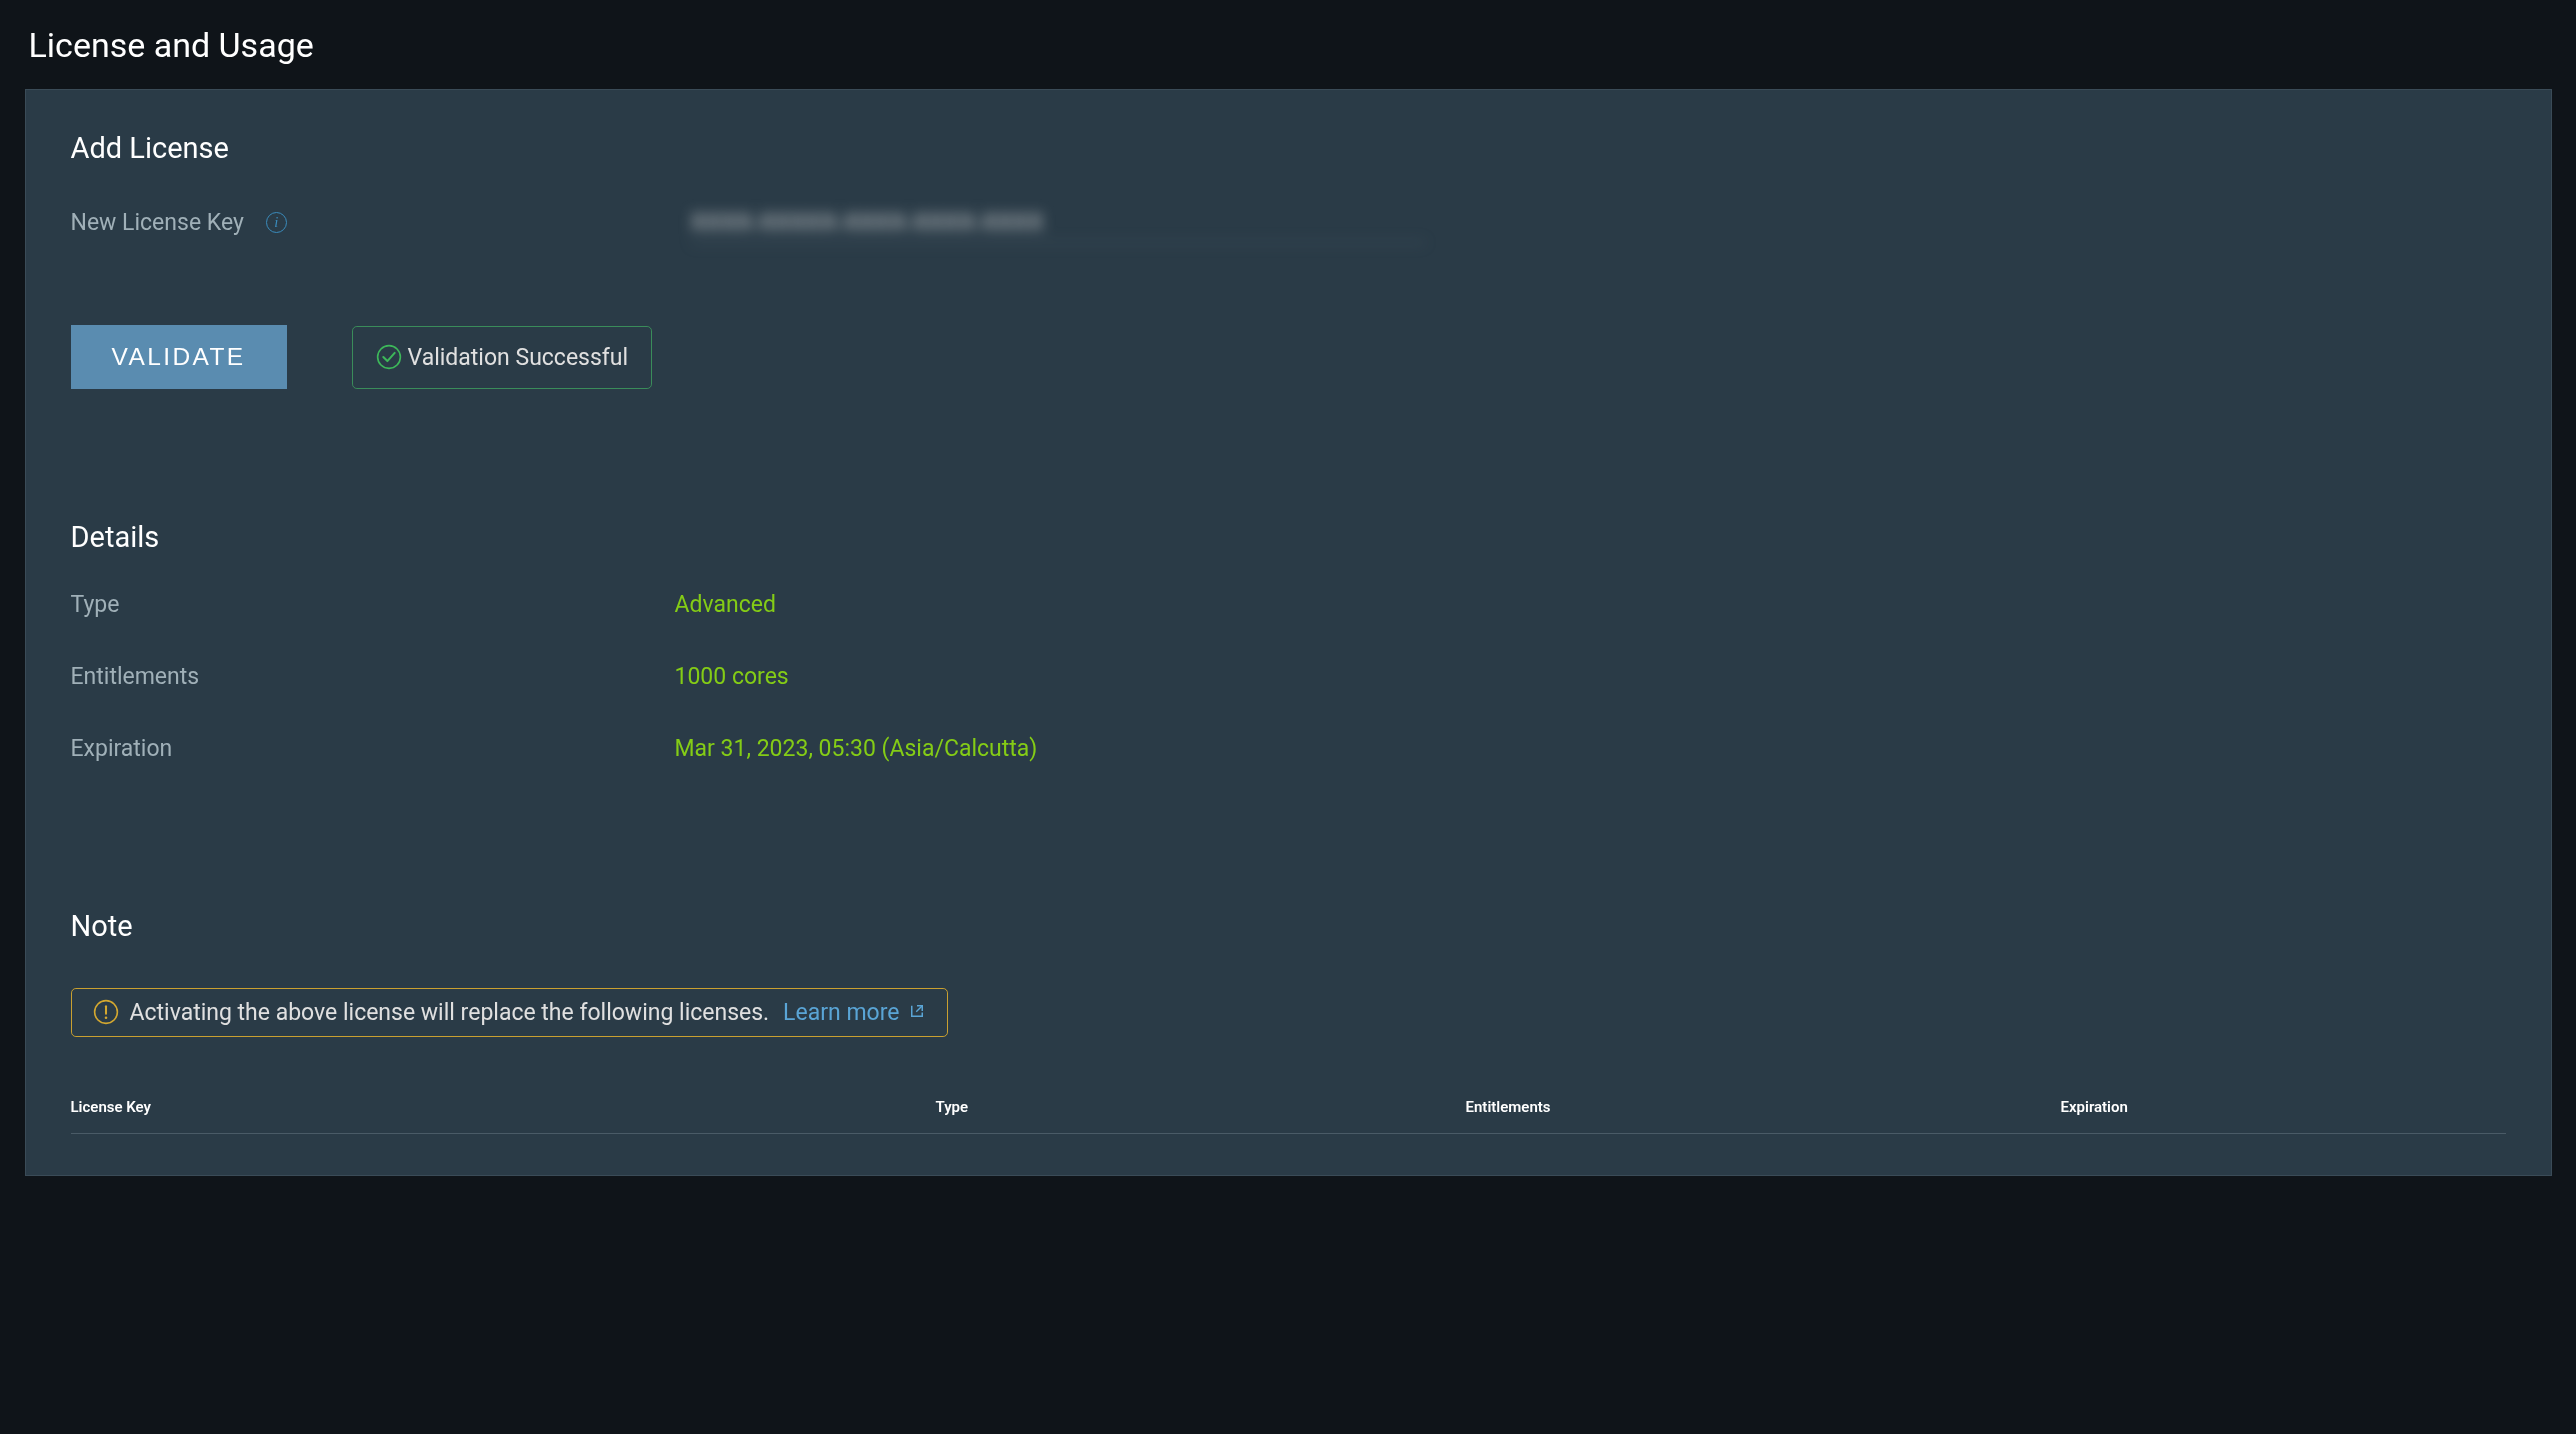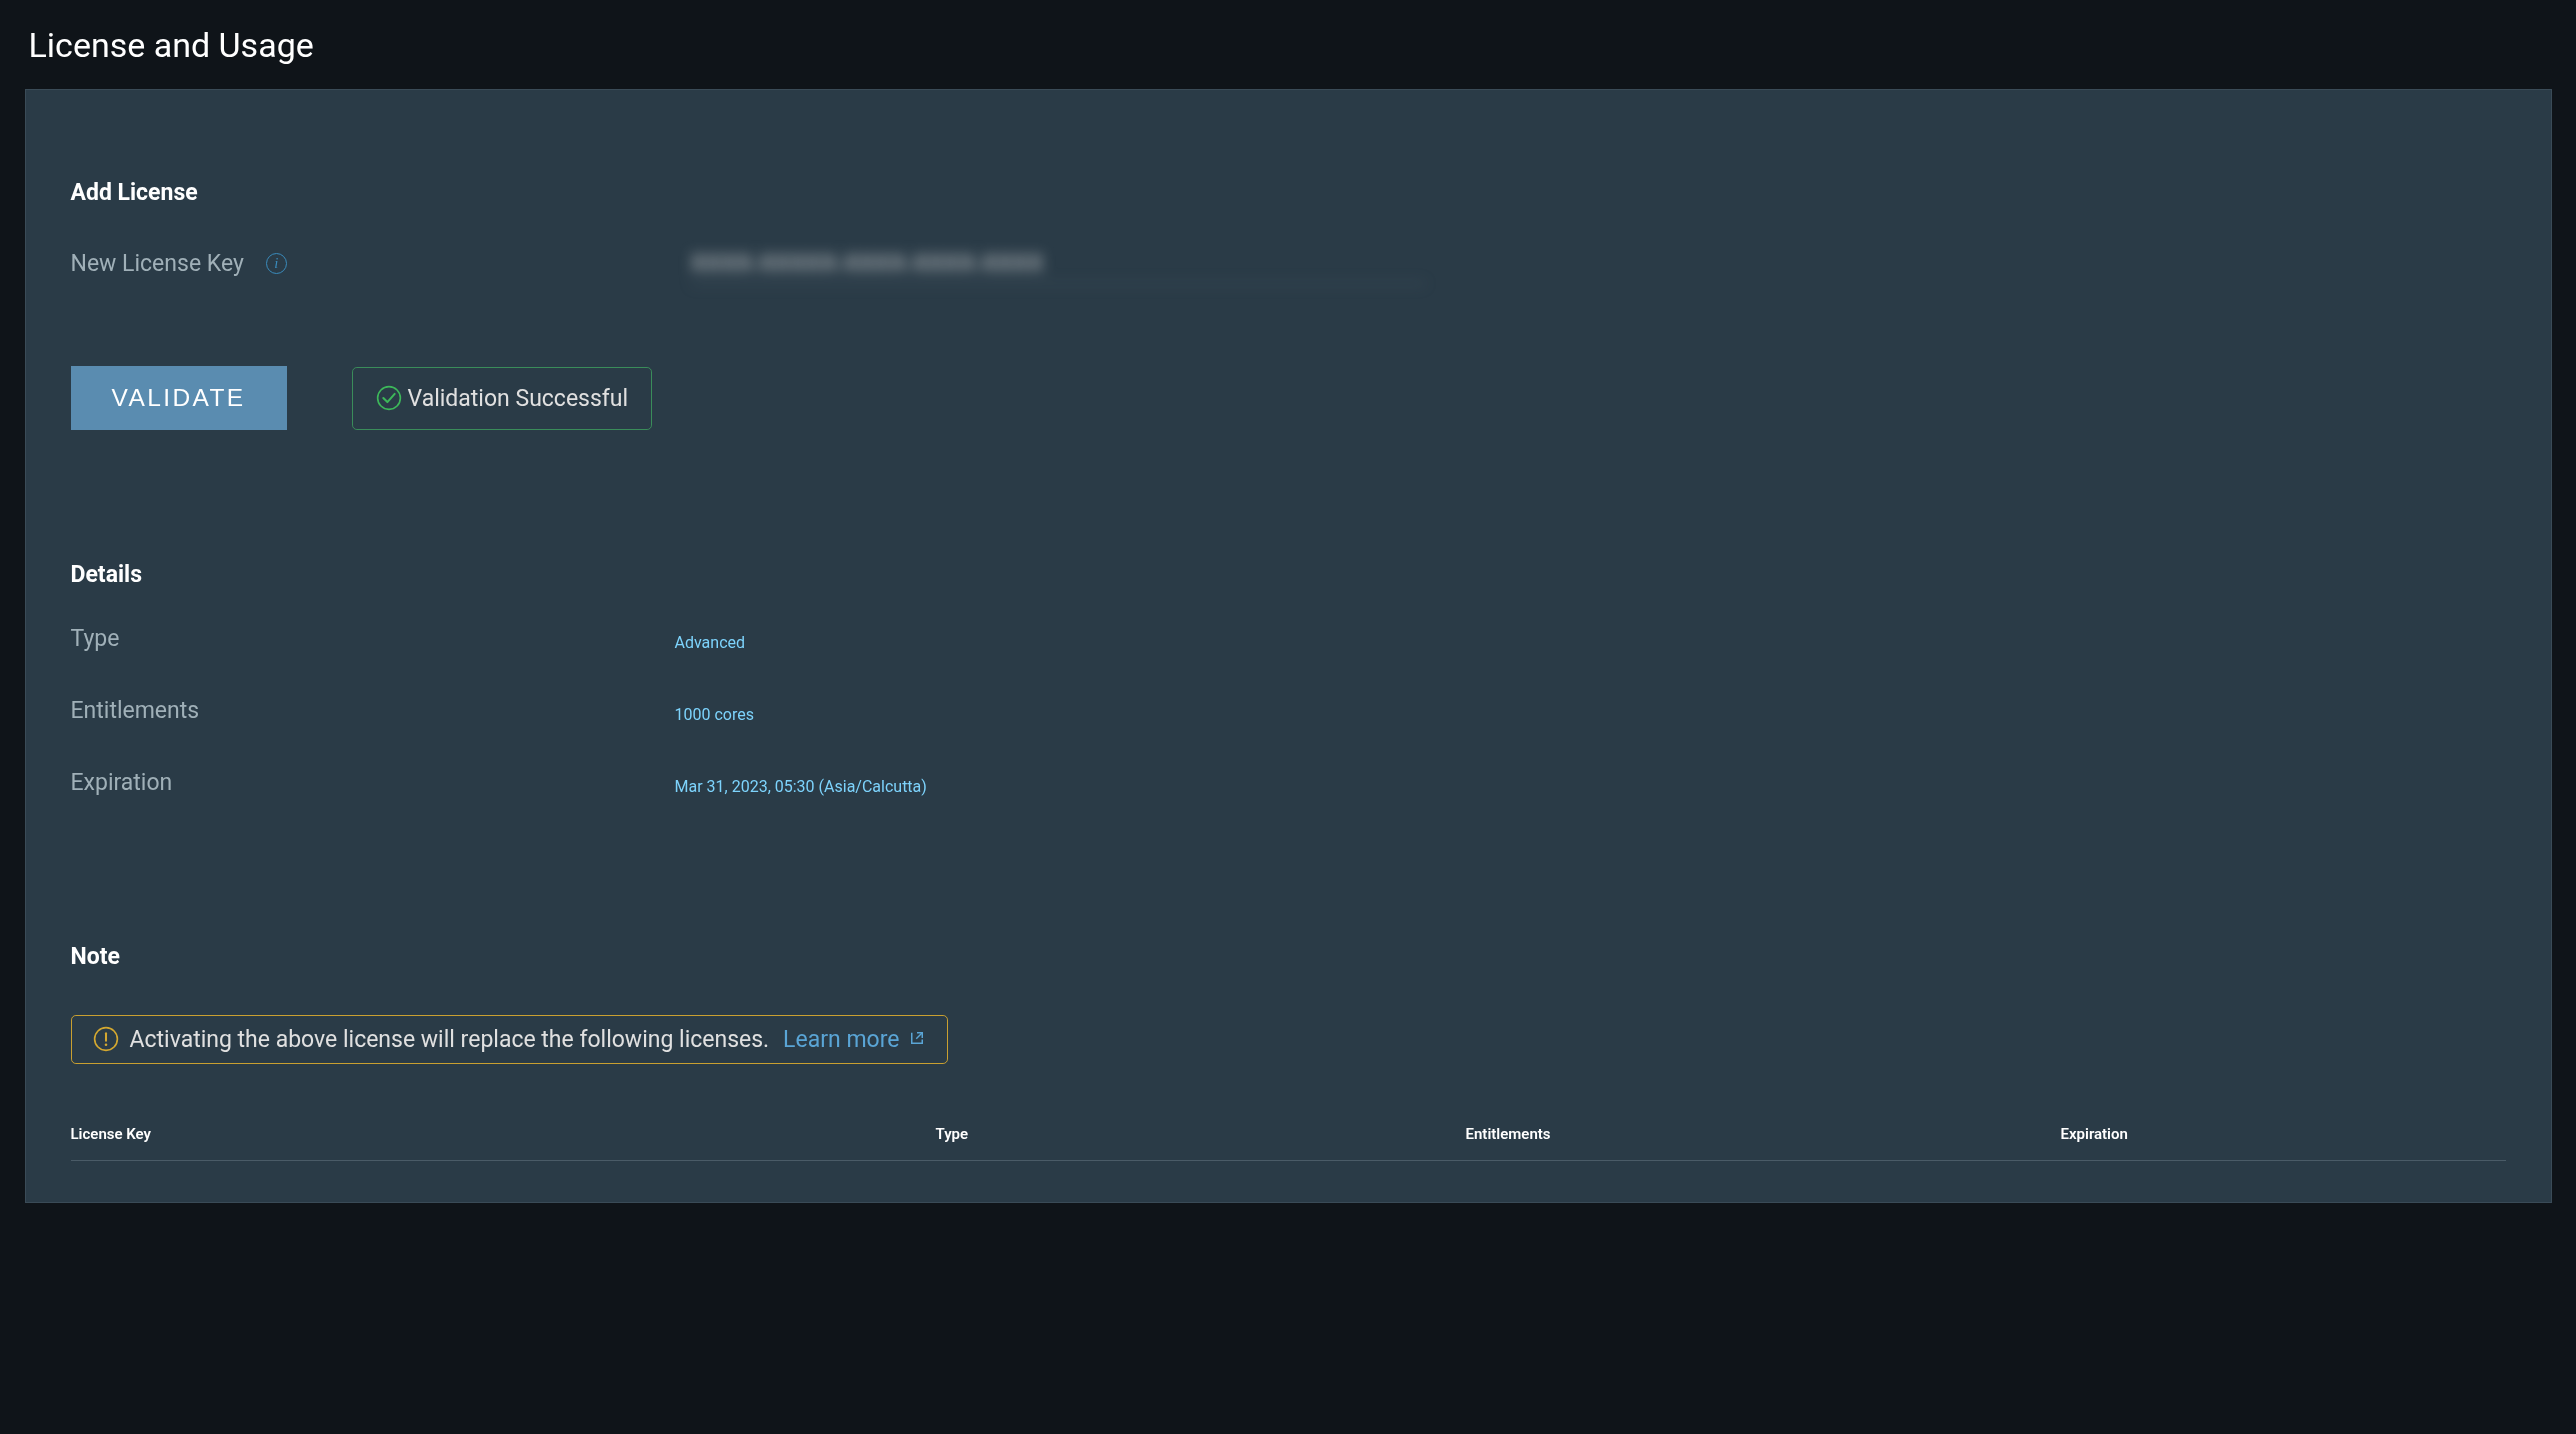--- a/index.html
+++ b/index.html
@@ -24,24 +24,23 @@
     
     .content-container {
       background-color: #2a3b47;
       border: 0.8px solid #3a4b57;
       margin: 0 24.5px 24.5px 24.5px;
       padding: 41px 45px;
     }
     
     .section-title {
       color: #ffffff;
-      font-size: 23px;
-      font-weight: 700;
+      font-size: 29px;
+      font-weight: 400;
       margin-bottom: 37px;
-      margin-top: 48px;
     }
     
     .form-row {
       display: flex;
       align-items: center;
       margin-bottom: 20.4px;
     }
     
     .form-label {
       color: #a0b0b8;
@@ -128,23 +127,22 @@
       margin-bottom: 45px;
     }
     
     .detail-label {
       color: #a0b0b8;
       width: 604px;
       font-size: 23px;
     }
     
     .detail-value {
-      color: #7dd3fc;
-      font-size: 16px;
-      margin-top: 8px;
+      color: #84cc16;
+      font-size: 23px;
     }
     
     .note-section {
       margin-top: 147px;
     }
     
     .note-alert {
       display: inline-flex;
       align-items: center;
       gap: 11px;

